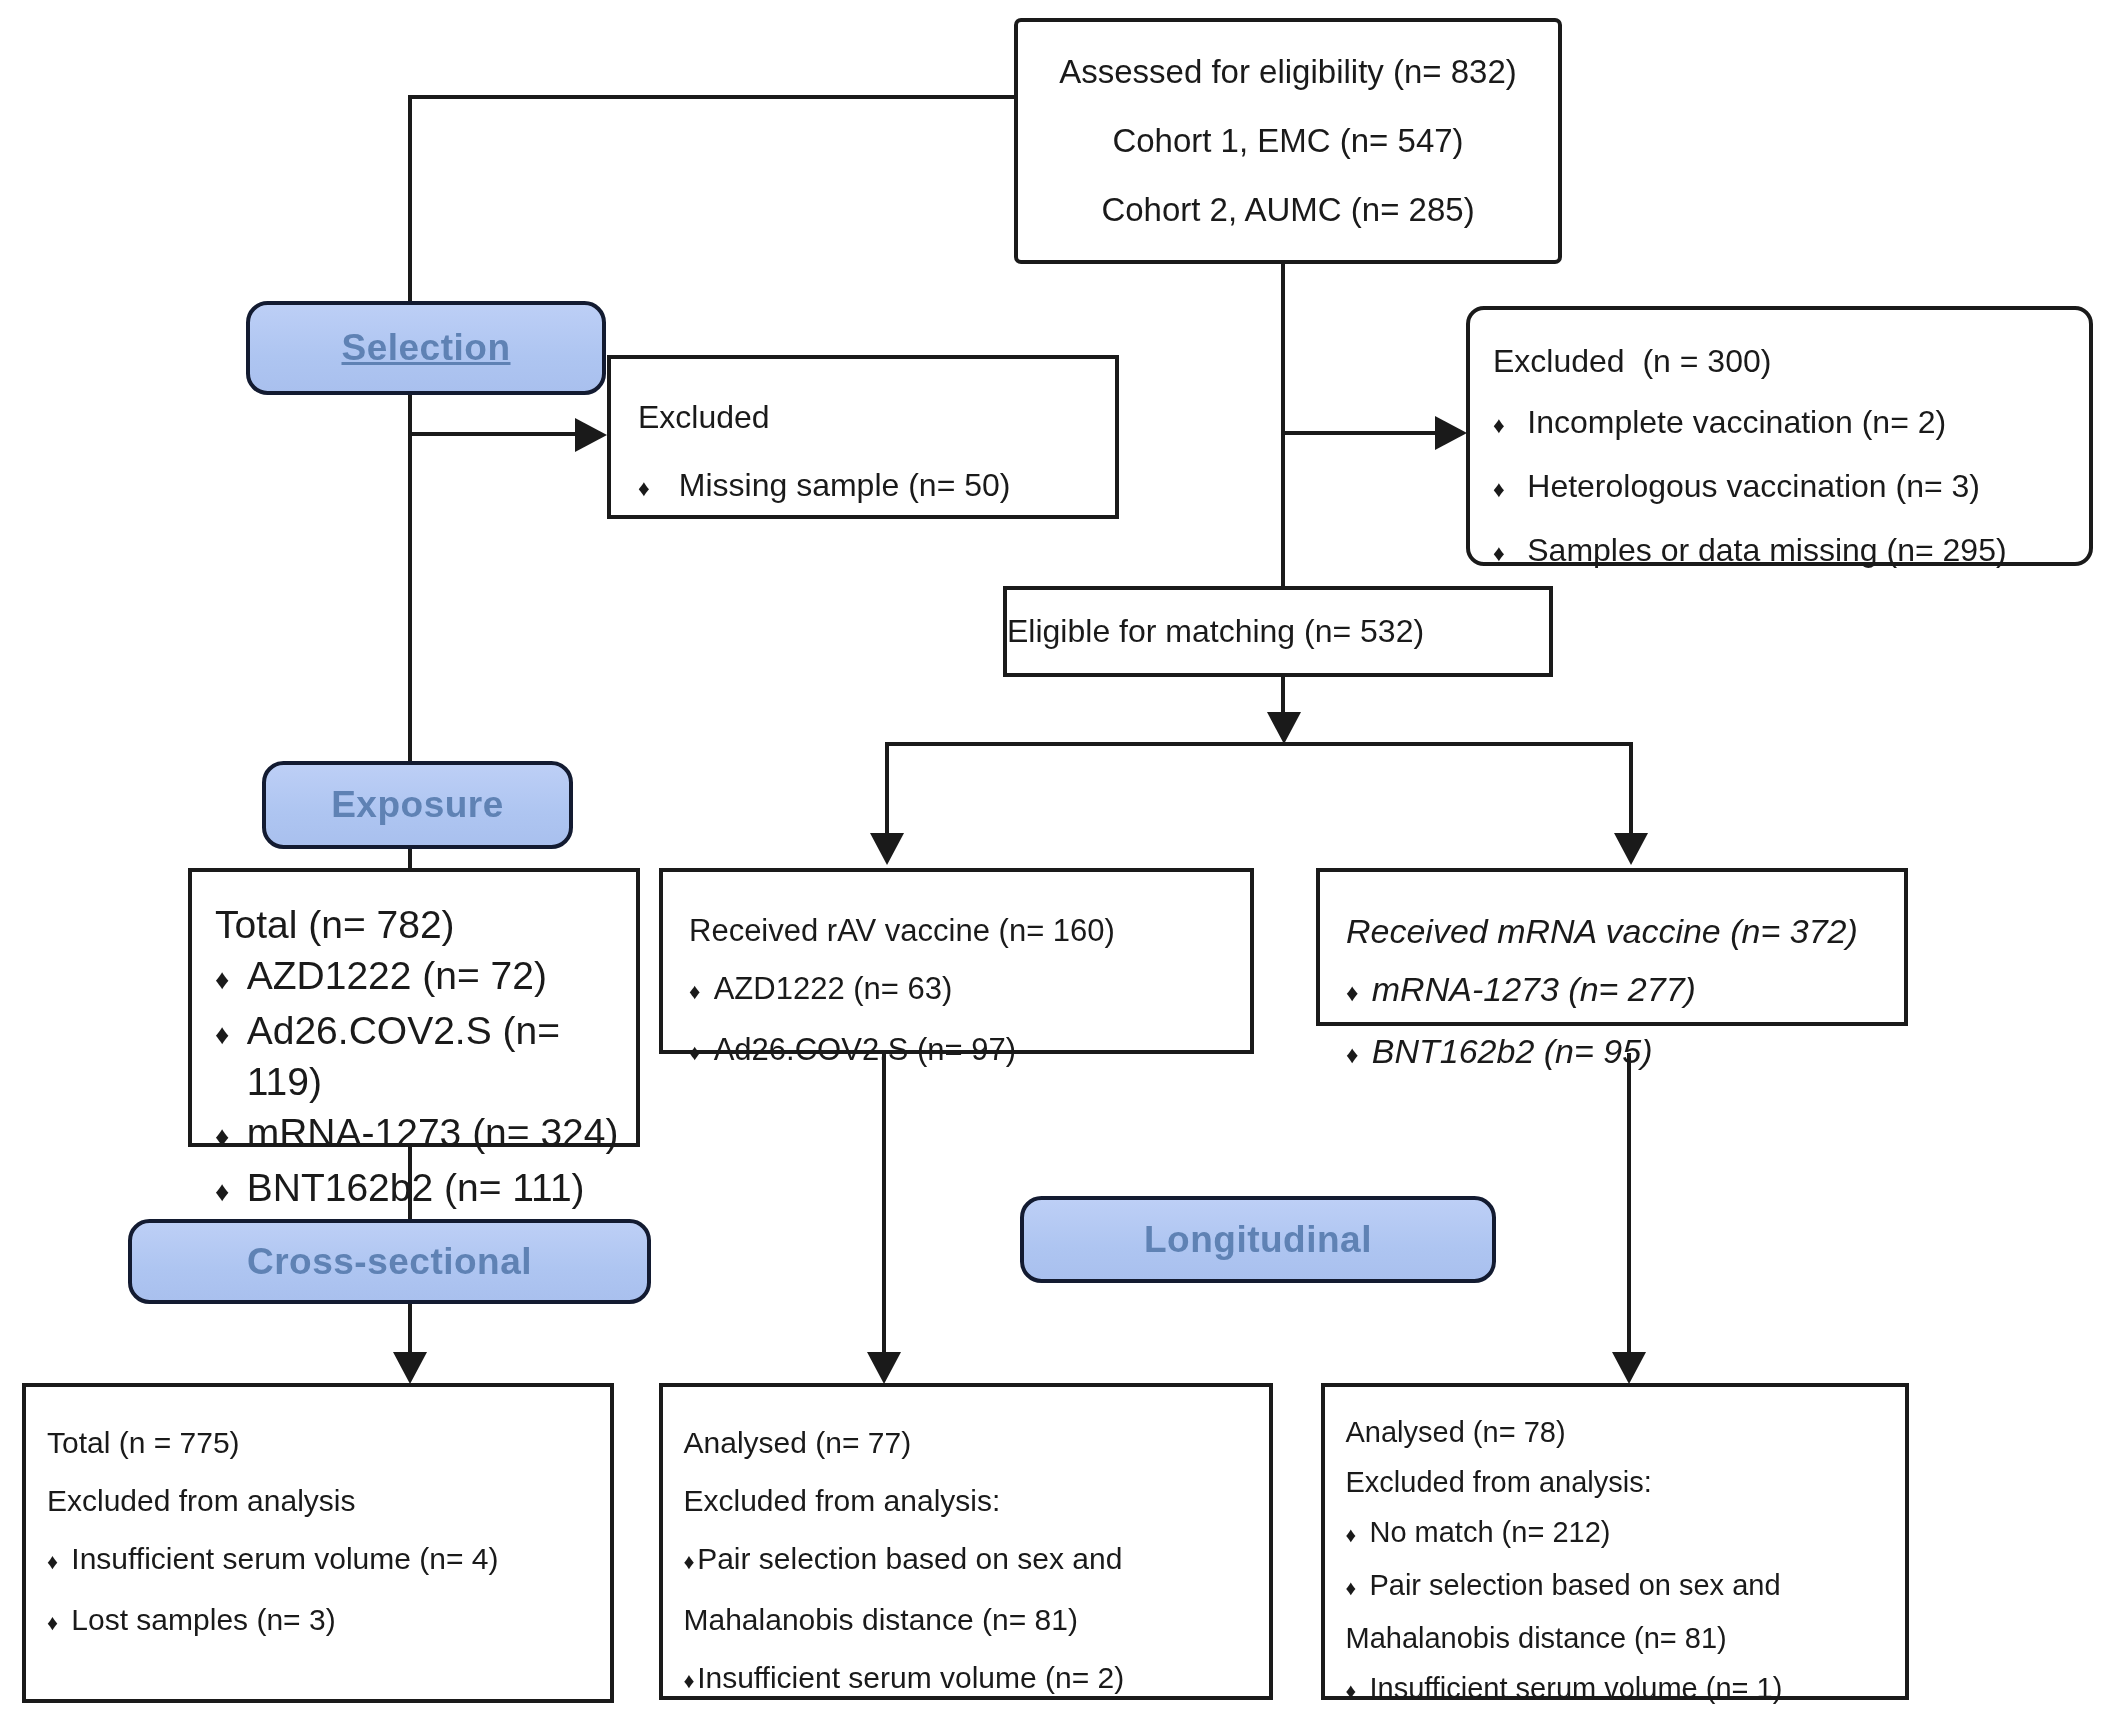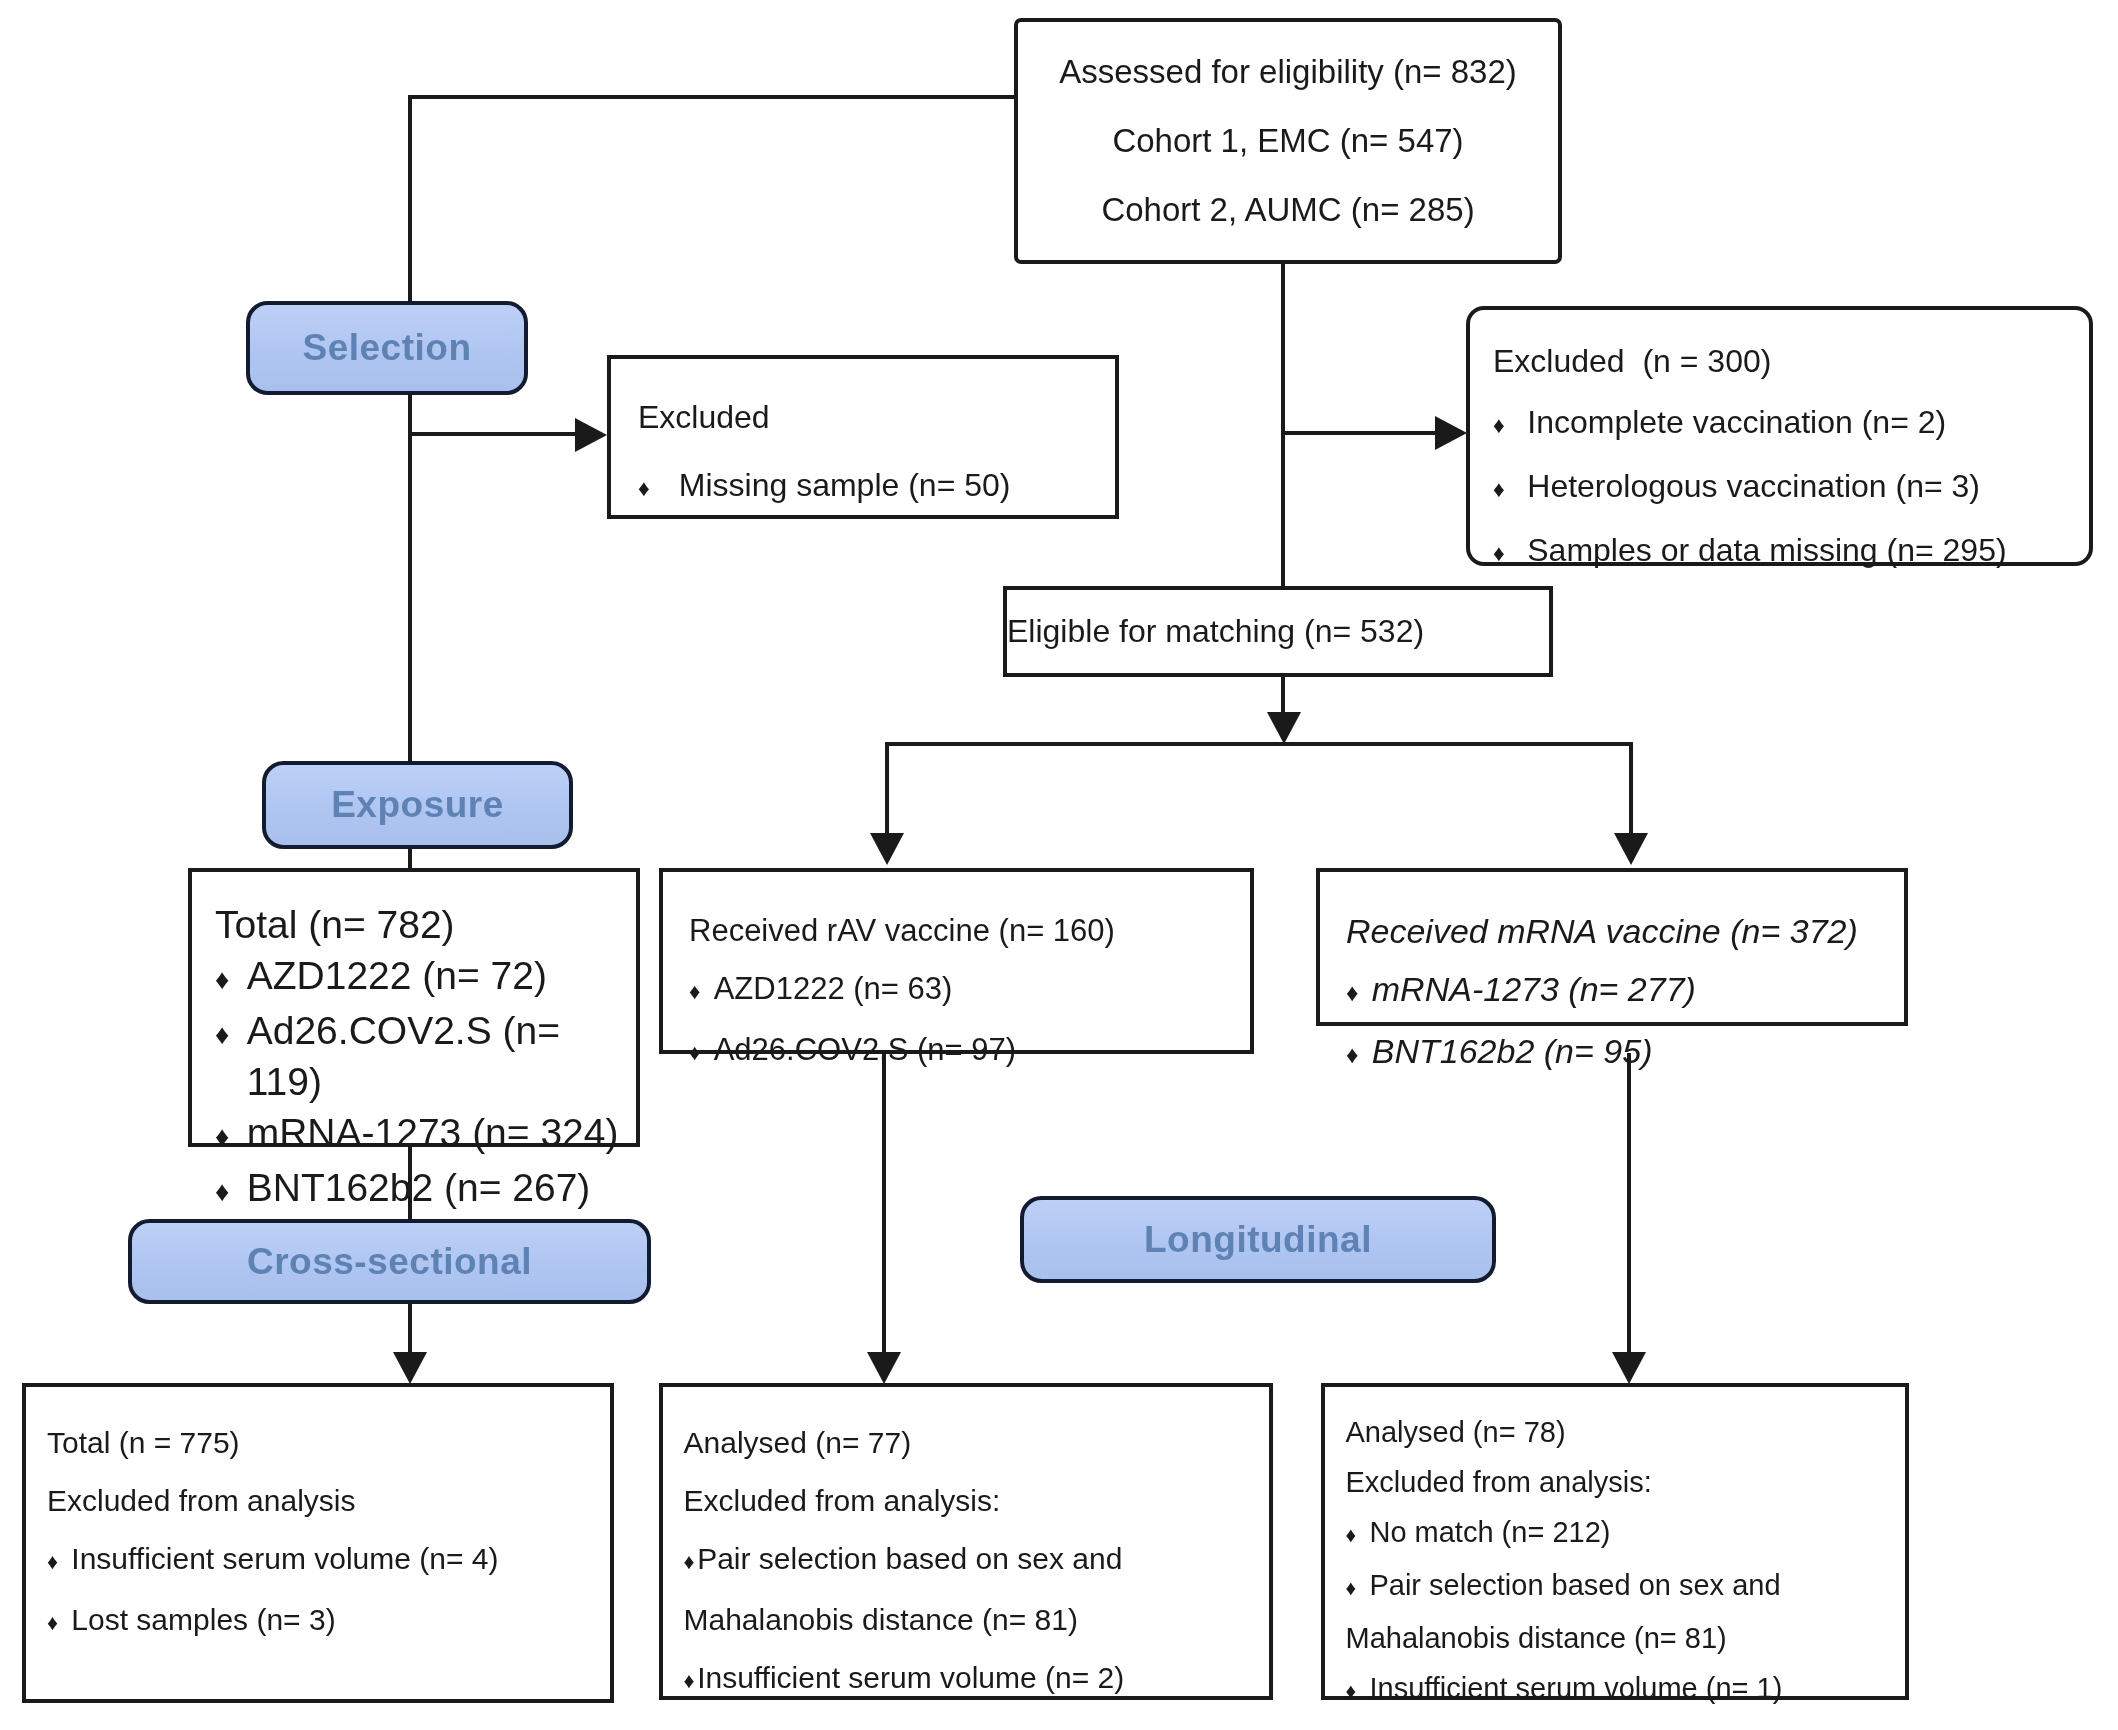--- a/index.html
+++ b/index.html
@@ -33,21 +33,21 @@
     display:flex;flex-direction:column;justify-content:space-evenly;align-items:center;text-align:center;border-radius:7px;}
   .excl-left{left:607px;top:355px;width:512px;height:164px;font-size:32px;padding:23.6px 5.1px 0 27px;line-height:68px;}
   .excl-right{left:1466px;top:306px;width:627px;height:260px;font-size:32px;padding:20.5px 5.1px 0 23px;line-height:61px;border-radius:18px;}
   .eligible{left:1003px;top:586px;width:550px;height:91px;font-size:32px;}
   .total-box{left:188px;top:868px;width:452px;height:279px;font-size:39px;padding:27px 2.6px 0 23px;line-height:51px;}
   .rav-box{left:659px;top:868px;width:595px;height:186px;font-size:31px;padding:30px 2.6px 0 26px;line-height:58px;}
   .mrna-box{left:1316px;top:868px;width:592px;height:158px;font-size:34px;padding:30px 2.6px 0 26px;line-height:58px;font-style:italic;}
   .bl-box{left:21.5px;top:1383px;width:592px;height:320px;font-size:30px;padding:27px 2.6px 0 21.5px;line-height:58px;}
   .bm-box{left:659px;top:1383px;width:614px;height:317px;font-size:30px;padding:27px 2.6px 0 20.5px;line-height:58px;}
   .br-box{left:1321px;top:1383px;width:588px;height:317px;font-size:29px;padding:19.5px 2.6px 0 20.5px;line-height:50px;}
-  .sel-box{left:246px;top:301px;width:282px;height:94px;}
+  .sel-box{left:246px;top:301px;width:360px;height:94px;text-decoration:underline;}
   .exp-box{left:262px;top:761px;width:311px;height:88px;}
   .cross-box{left:128px;top:1219px;width:523px;height:85px;}
   .long-box{left:1020px;top:1196px;width:476px;height:87px;}
   
   .brow{display:flex;align-items:baseline;white-space:pre-wrap;}
   .dia{font-size:0.72em;line-height:inherit;}
   .g-wide .dia{margin-right:29px;}
   .g-med .dia{margin-right:22.5px;}
   .g-std .dia{margin-right:17.4px;}
   .g-sm .dia{margin-right:13.3px;}
@@ -143,21 +143,21 @@
     <div class="brow">
       <span class="dia">♦</span>
       <span class="ln">Ad26.COV2.S (n= 119)</span>
     </div>
     <div class="brow">
       <span class="dia">♦</span>
       <span class="ln">mRNA-1273 (n= 324)</span>
     </div>
     <div class="brow">
       <span class="dia">♦</span>
-      <span class="ln">BNT162b2 (n= 267)</span>
+      <span class="ln">BNT162b2 (n= 111)</span>
     </div>
   </div>
 
   <div class="box rav-box g-sm">
     <div class="ln">Received rAV vaccine (n= 160)</div>
     <div class="brow">
       <span class="dia">♦</span>
       <span class="ln">AZD1222 (n= 63)</span>
     </div>
     <div class="brow">

